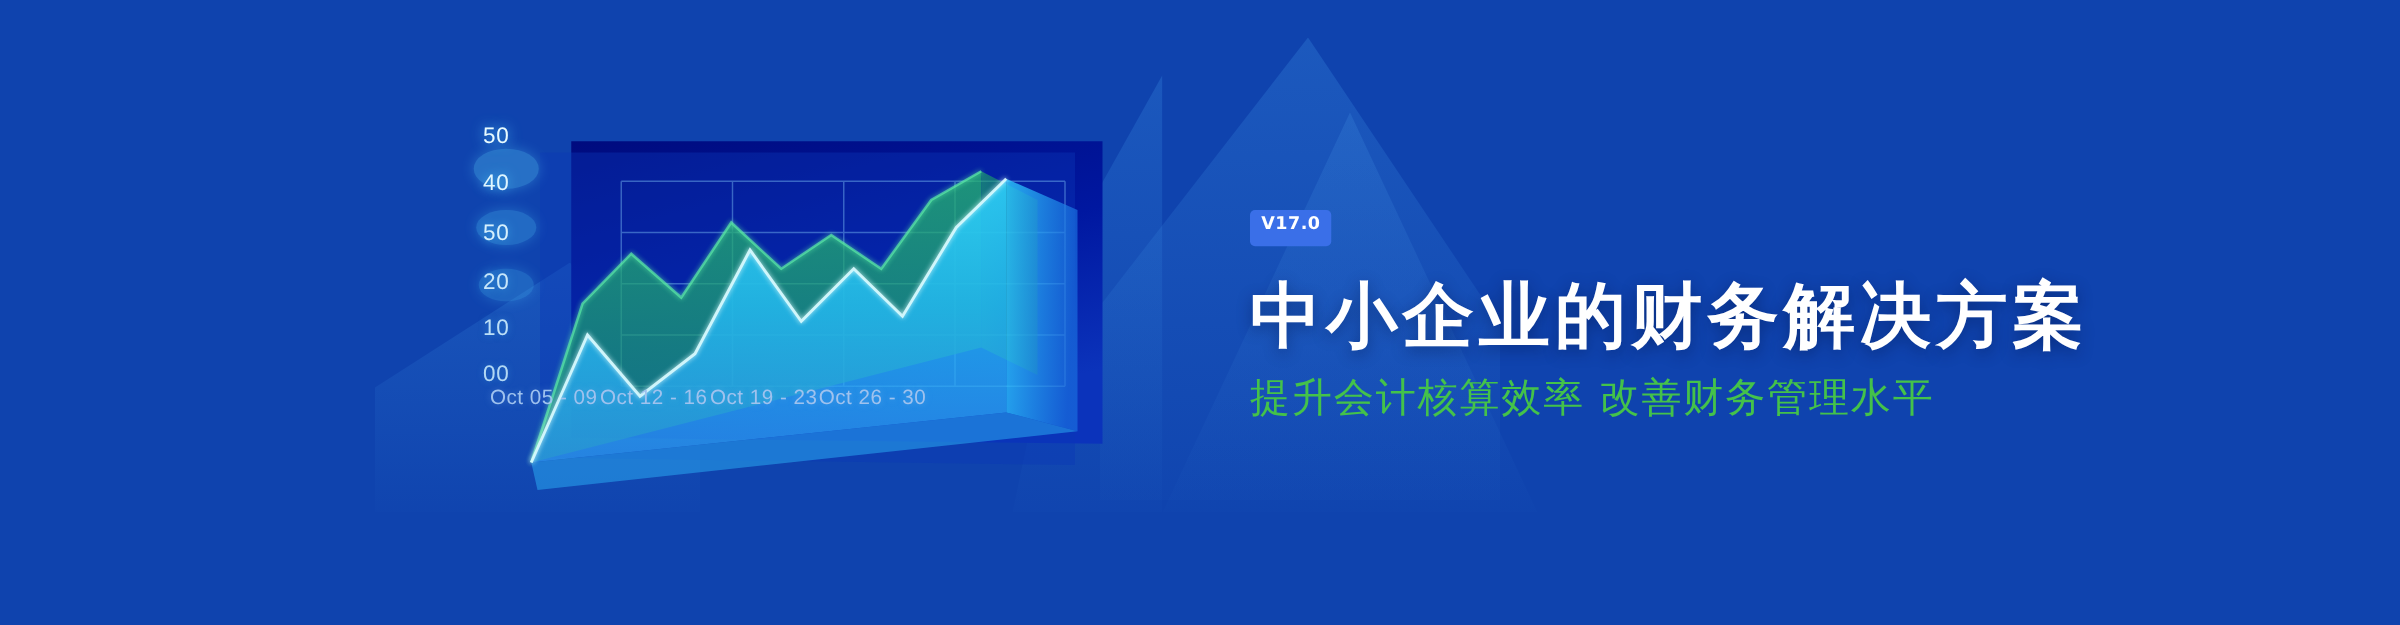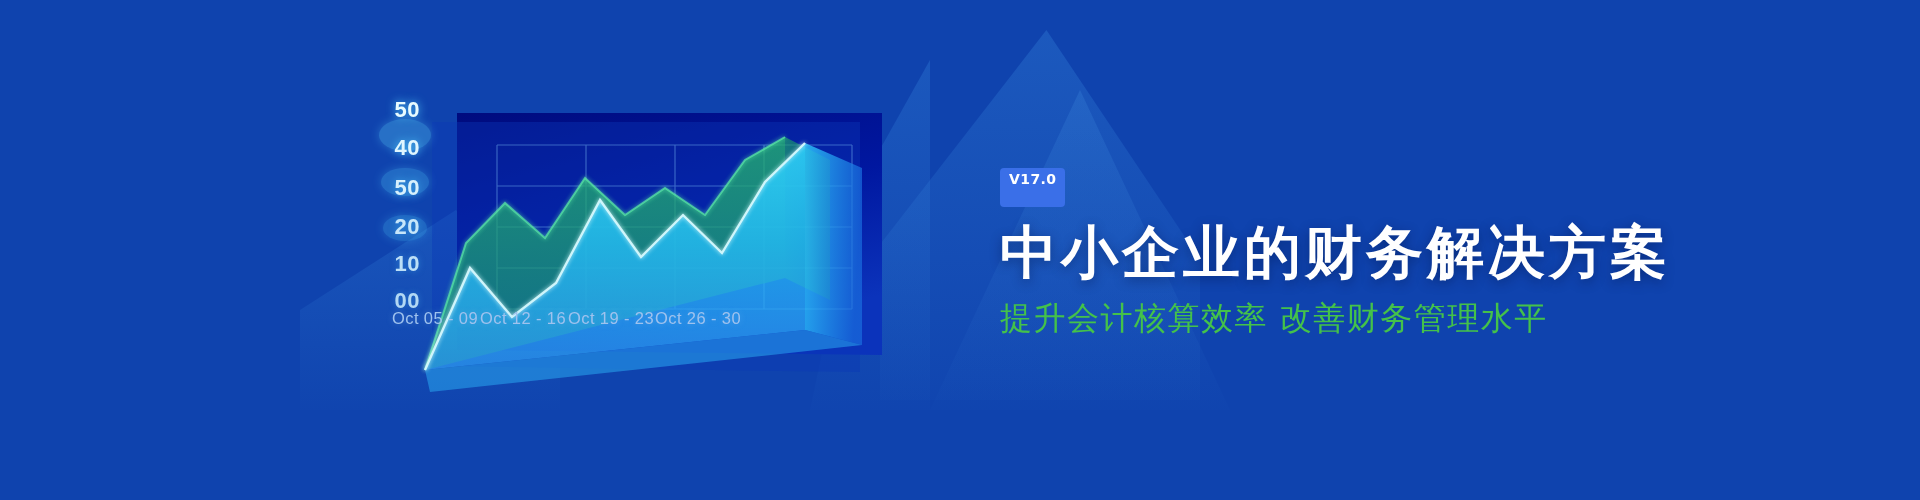--- a/index.html
+++ b/index.html
@@ -42,23 +42,23 @@
     background: linear-gradient(180deg, rgba(62,148,232,.26) 0%, rgba(40,110,205,.04) 100%);
   }
 
   
   .chart-wrap { position:absolute; left:0; top:0; width:1000px; height:440px; }
   .chart-svg  { position:absolute; left:0; top:0; }
 
   .ylabel {
     position: absolute;
     width: 46px;
-    text-align: right;
-    font-size: 22px;
-    font-weight: 700;
+    text-align: center;
+    font-size: 18px;
+    font-weight: 400;
     letter-spacing: .5px;
     line-height: 1;
   }
 
   .xlabel {
     position: absolute;
     font-size: 16.5px;
     font-weight: 400;
     color: #9fc2ee;
     letter-spacing: .4px;
@@ -85,21 +85,21 @@
     text-shadow: 0 1px 5px rgba(0,0,0,.28);
     font-family: "DejaVu Sans", "Liberation Sans", sans-serif;
   }
   .version-badge {
     display: inline-block;
     background: #3a6fe8;
     color: #ffffff;
     font-size: 14px;
     font-weight: 700;
     letter-spacing: .4px;
-    padding: 4px 9px 21px;
+    padding: 4px 9px 11px;
     border-radius: 4px;
     line-height: 1;
     font-family: "DejaVu Sans", "Liberation Sans", sans-serif;
   }
 
   .headline {
     position: absolute;
     left: 0; top: 215px;
     font-size: 57px;
     font-weight: 700;

